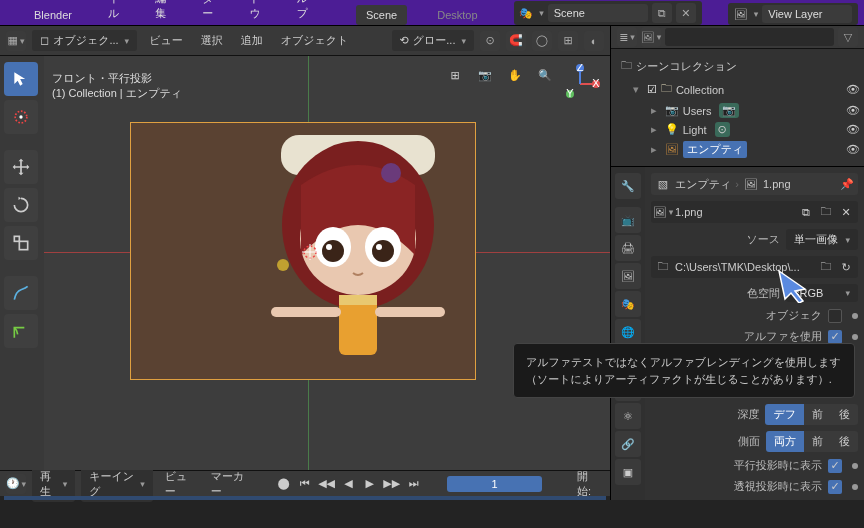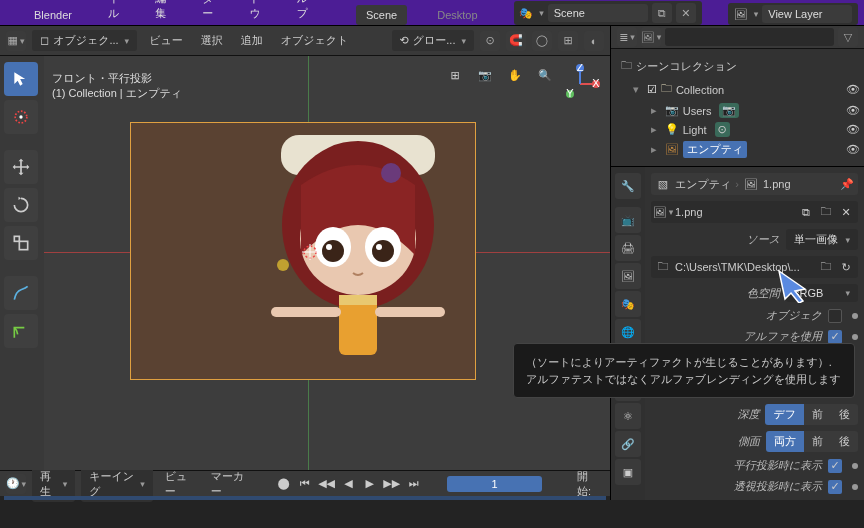--- a/index.html
+++ b/index.html
@@ -45,21 +45,21 @@
 .tree-row.sel span.lbl { background:#4772b3; color:#fff; padding:1px 4px; border-radius:2px; }
 .tri { width:10px; color:#888; }
 .props { flex:1; display:flex; border-top:1px solid #000; }
 .prop-tabs { width:34px; background:#303030; display:flex; flex-direction:column; gap:2px; padding:6px 4px; }
 .ptab { width:26px; height:26px; background:#3a3a3a; border-radius:3px; display:flex; align-items:center; justify-content:center; }
 .ptab.active { background:#4772b3; }
 .prop-body { flex:1; padding:6px; display:flex; flex-direction:column; gap:6px; position:relative; }
 .prop-hdr { display:flex; align-items:center; gap:4px; background:#393939; padding:3px 4px; border-radius:3px; }
 .prop-hdr .hi { width:16px;height:16px;display:flex;align-items:center;justify-content:center; }
 .field-row { display:flex; align-items:center; gap:6px; justify-content:flex-end; }
-.field-row .lbl { color:#bbb;font-style:italic; }
+.field-row .lbl { color:#bbb; }
 .field { background:#2c2c2c; padding:3px 8px; border-radius:3px; color:#ddd; display:flex; align-items:center; gap:4px; min-width:72px; }
 .chk { width:14px; height:14px; background:#4772b3; border-radius:2px; display:flex; align-items:center; justify-content:center; }
 .chk.off { background:#2c2c2c; border:1px solid #555; }
 .seg { display:flex; }
 .seg span { background:#3a3a3a; padding:3px 8px; color:#ccc; }
 .seg span.on { background:#4772b3; color:#fff; }
 .seg span:first-child { border-radius:3px 0 0 3px; }
 .seg span:last-child { border-radius:0 3px 3px 0; }
 .tooltip { position:absolute; left:-132px; top:176px; width:342px; background:#1a1a1a; border:1px solid #444; border-radius:4px; padding:10px 12px; color:#ccc; font-size:11px; line-height:1.5; z-index:20; }
 .cursor-arrow { position:absolute; left:130px; top:100px; z-index:30; }
@@ -374,22 +374,22 @@
           <span class="chk">✓</span>
           <span class="dot"></span>
         </div>
         <div class="field-row">
           <span class="lbl">透視投影時に表示</span>
           <span class="chk">✓</span>
           <span class="dot"></span>
         </div>
 
         <div class="tooltip">
+          <div>アルファテストではなくアルファブレンディングを使用します</div>
           <div>（ソートによりアーティファクトが生じることがあります）.</div>
-          <div>アルファテストではなくアルファブレンディングを使用します</div>
         </div>
         <svg class="cursor-arrow" width="36" height="36">
           <path d="M4 4 L30 22 L20 24 L28 34 L24 36 L16 26 L10 32 Z" fill="#5a8ae0" stroke="#fff" stroke-width="1.5"></path>
         </svg>
       </div>
     </div>
   </div>
 </div>
 
 </body></html>

